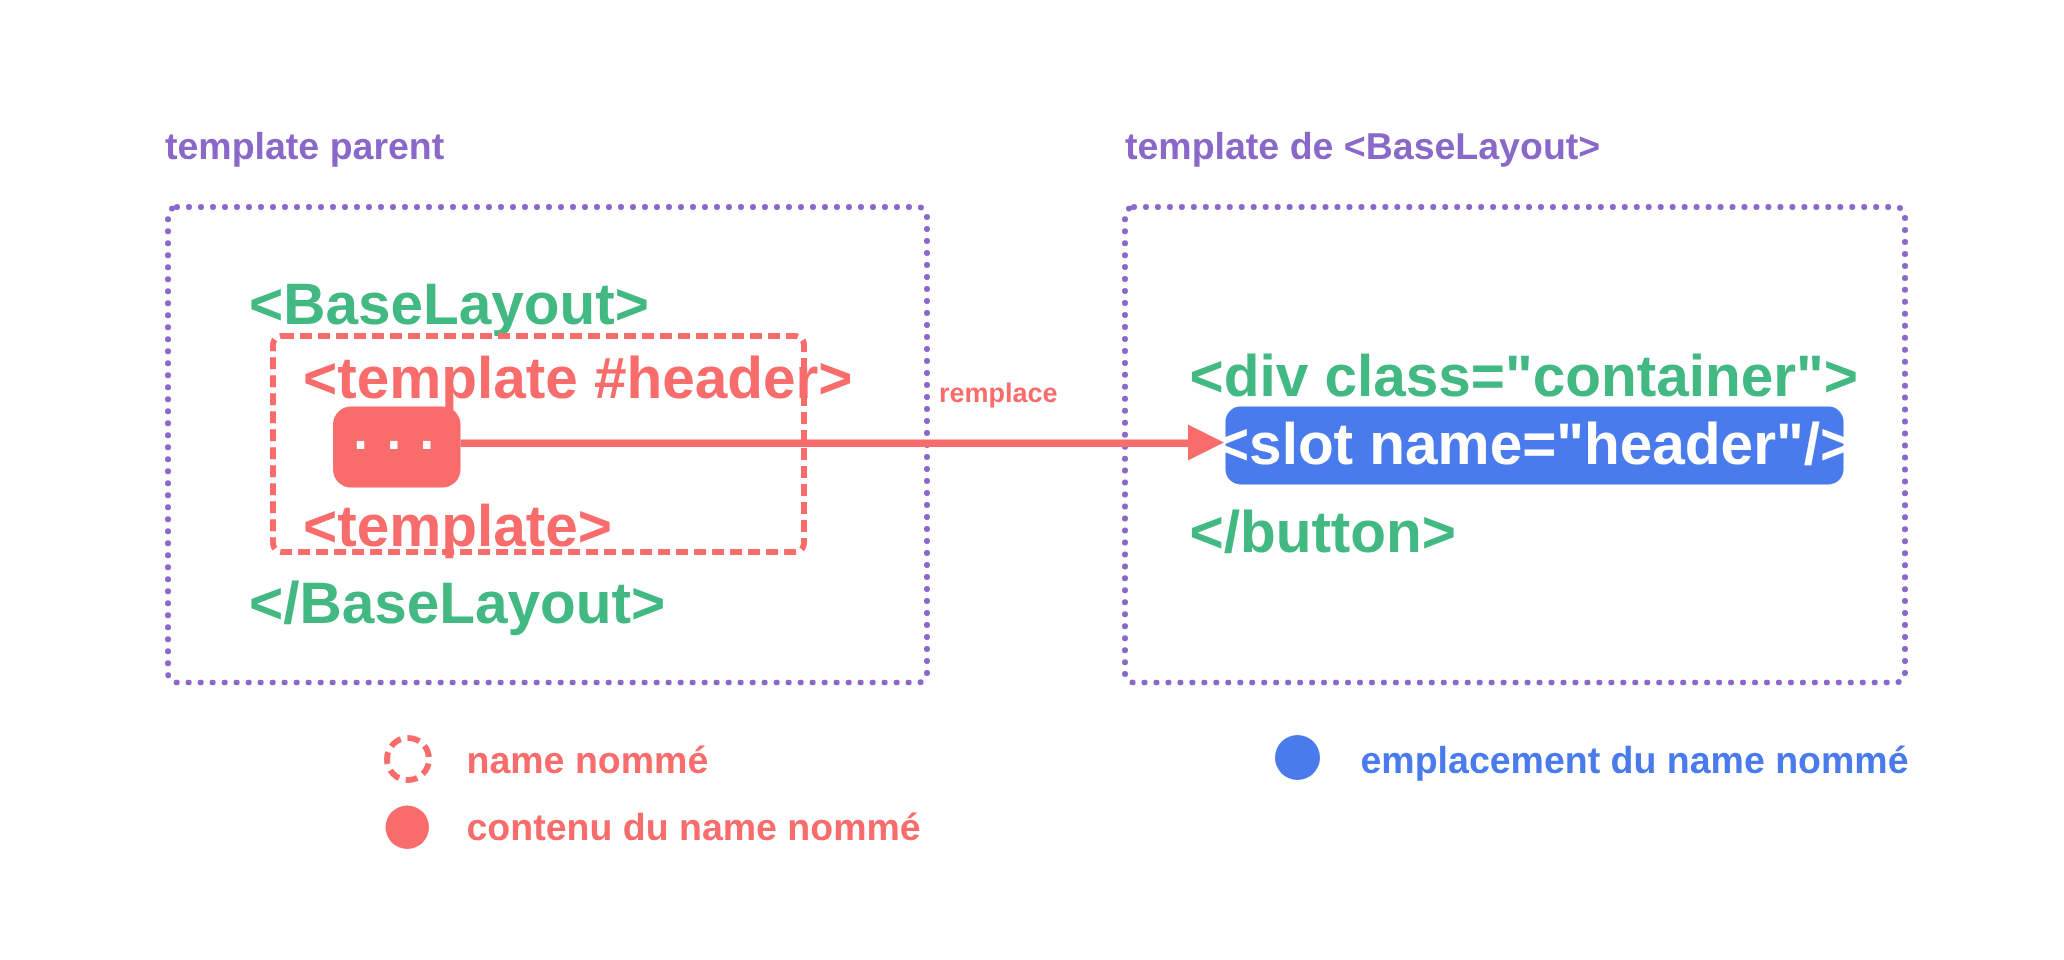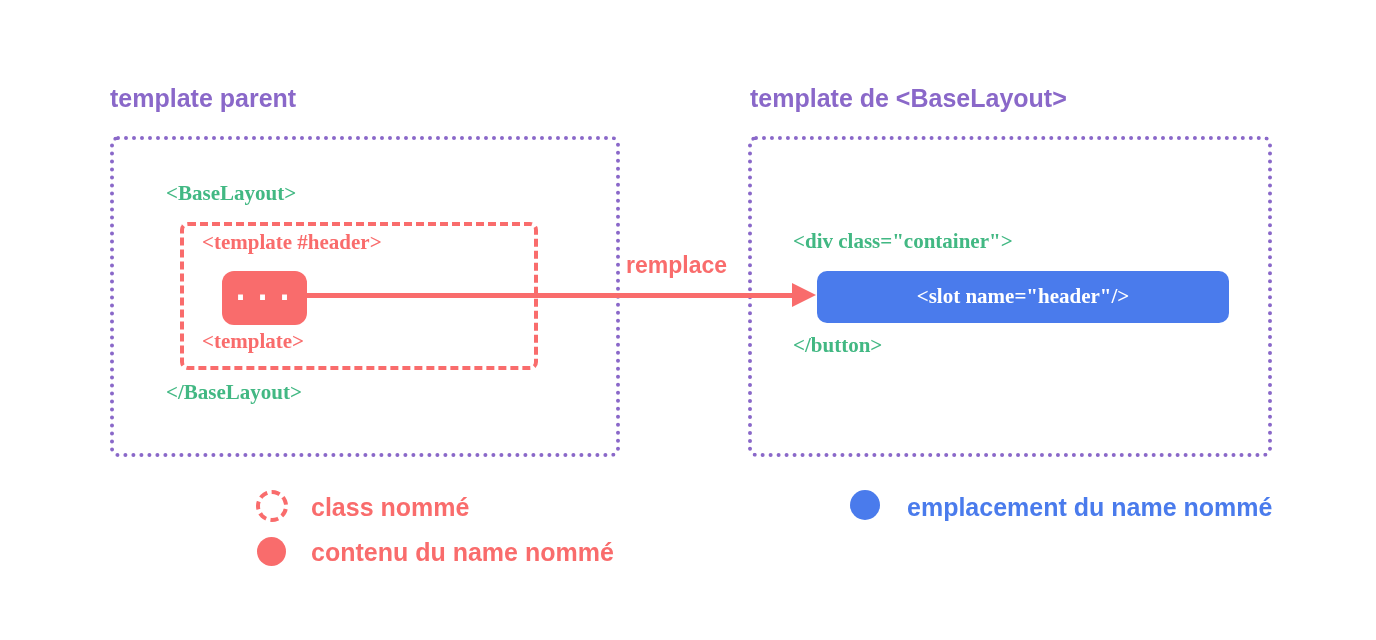--- a/index.html
+++ b/index.html
@@ -25,23 +25,23 @@
     font-weight: bold;
     color: var(--purple);
     white-space: nowrap;
   }
   .dotted-box {
     border: 4px dotted var(--purple);
     border-radius: 8px;
     background: transparent;
   }
   .mono {
-    font-family: Liberation Serif, serif;
+    font-family: Liberation Sans, sans-serif;
     font-weight: bold;
-    font-size: 21px;
+    font-size: 39px;
     line-height: 1.2;
     white-space: nowrap;
   }
   .green-code { color: var(--green); }
   .red-code   { color: var(--red); }
   .slot-dashed-box {
     border: 4px dashed var(--red);
     border-radius: 8px;
     background: transparent;
   }
@@ -66,21 +66,21 @@
     z-index: 5;
   }
   .arrow-head {
     width: 0; height: 0;
     border-top: 12px solid transparent;
     border-bottom: 12px solid transparent;
     border-left: 24px solid var(--red);
     z-index: 5;
   }
   .arrow-label {
-    font-size: 23px;
+    font-size: 18px;
     font-weight: bold;
     color: var(--red);
     white-space: nowrap;
     z-index: 6;
   }
   .slot-chip {
     background: var(--blue);
     border-radius: 10px;
     display: flex;
     align-items: center;
@@ -134,21 +134,21 @@
 
   <div class="abs mono green-code" style="left:793px; top:229px;">&lt;div class="container"&gt;</div>
 
   <div class="abs slot-chip mono" style="left:817px; top:271px; width:412px; height:52px;">
     <span>&lt;slot name="header"/&gt;</span>
   </div>
 
   <div class="abs mono green-code" style="left:793px; top:333px;">&lt;/button&gt;</div>
 
   <div class="abs swatch-circle swatch-dashed-red" style="left:256px; top:490px;"></div>
-  <div class="abs legend-label red" style="left:311px; top:492px;">class nommé</div>
+  <div class="abs legend-label red" style="left:311px; top:492px;">name nommé</div>
 
   <div class="abs swatch-circle swatch-filled-red" style="left:257px; top:537px;"></div>
   <div class="abs legend-label red" style="left:311px; top:537px;">contenu du name nommé</div>
 
   <div class="abs swatch-circle swatch-filled-blue" style="left:850px; top:490px;"></div>
   <div class="abs legend-label blue" style="left:907px; top:492px;">emplacement du name nommé</div>
 
 </div>
 
 </body></html>

